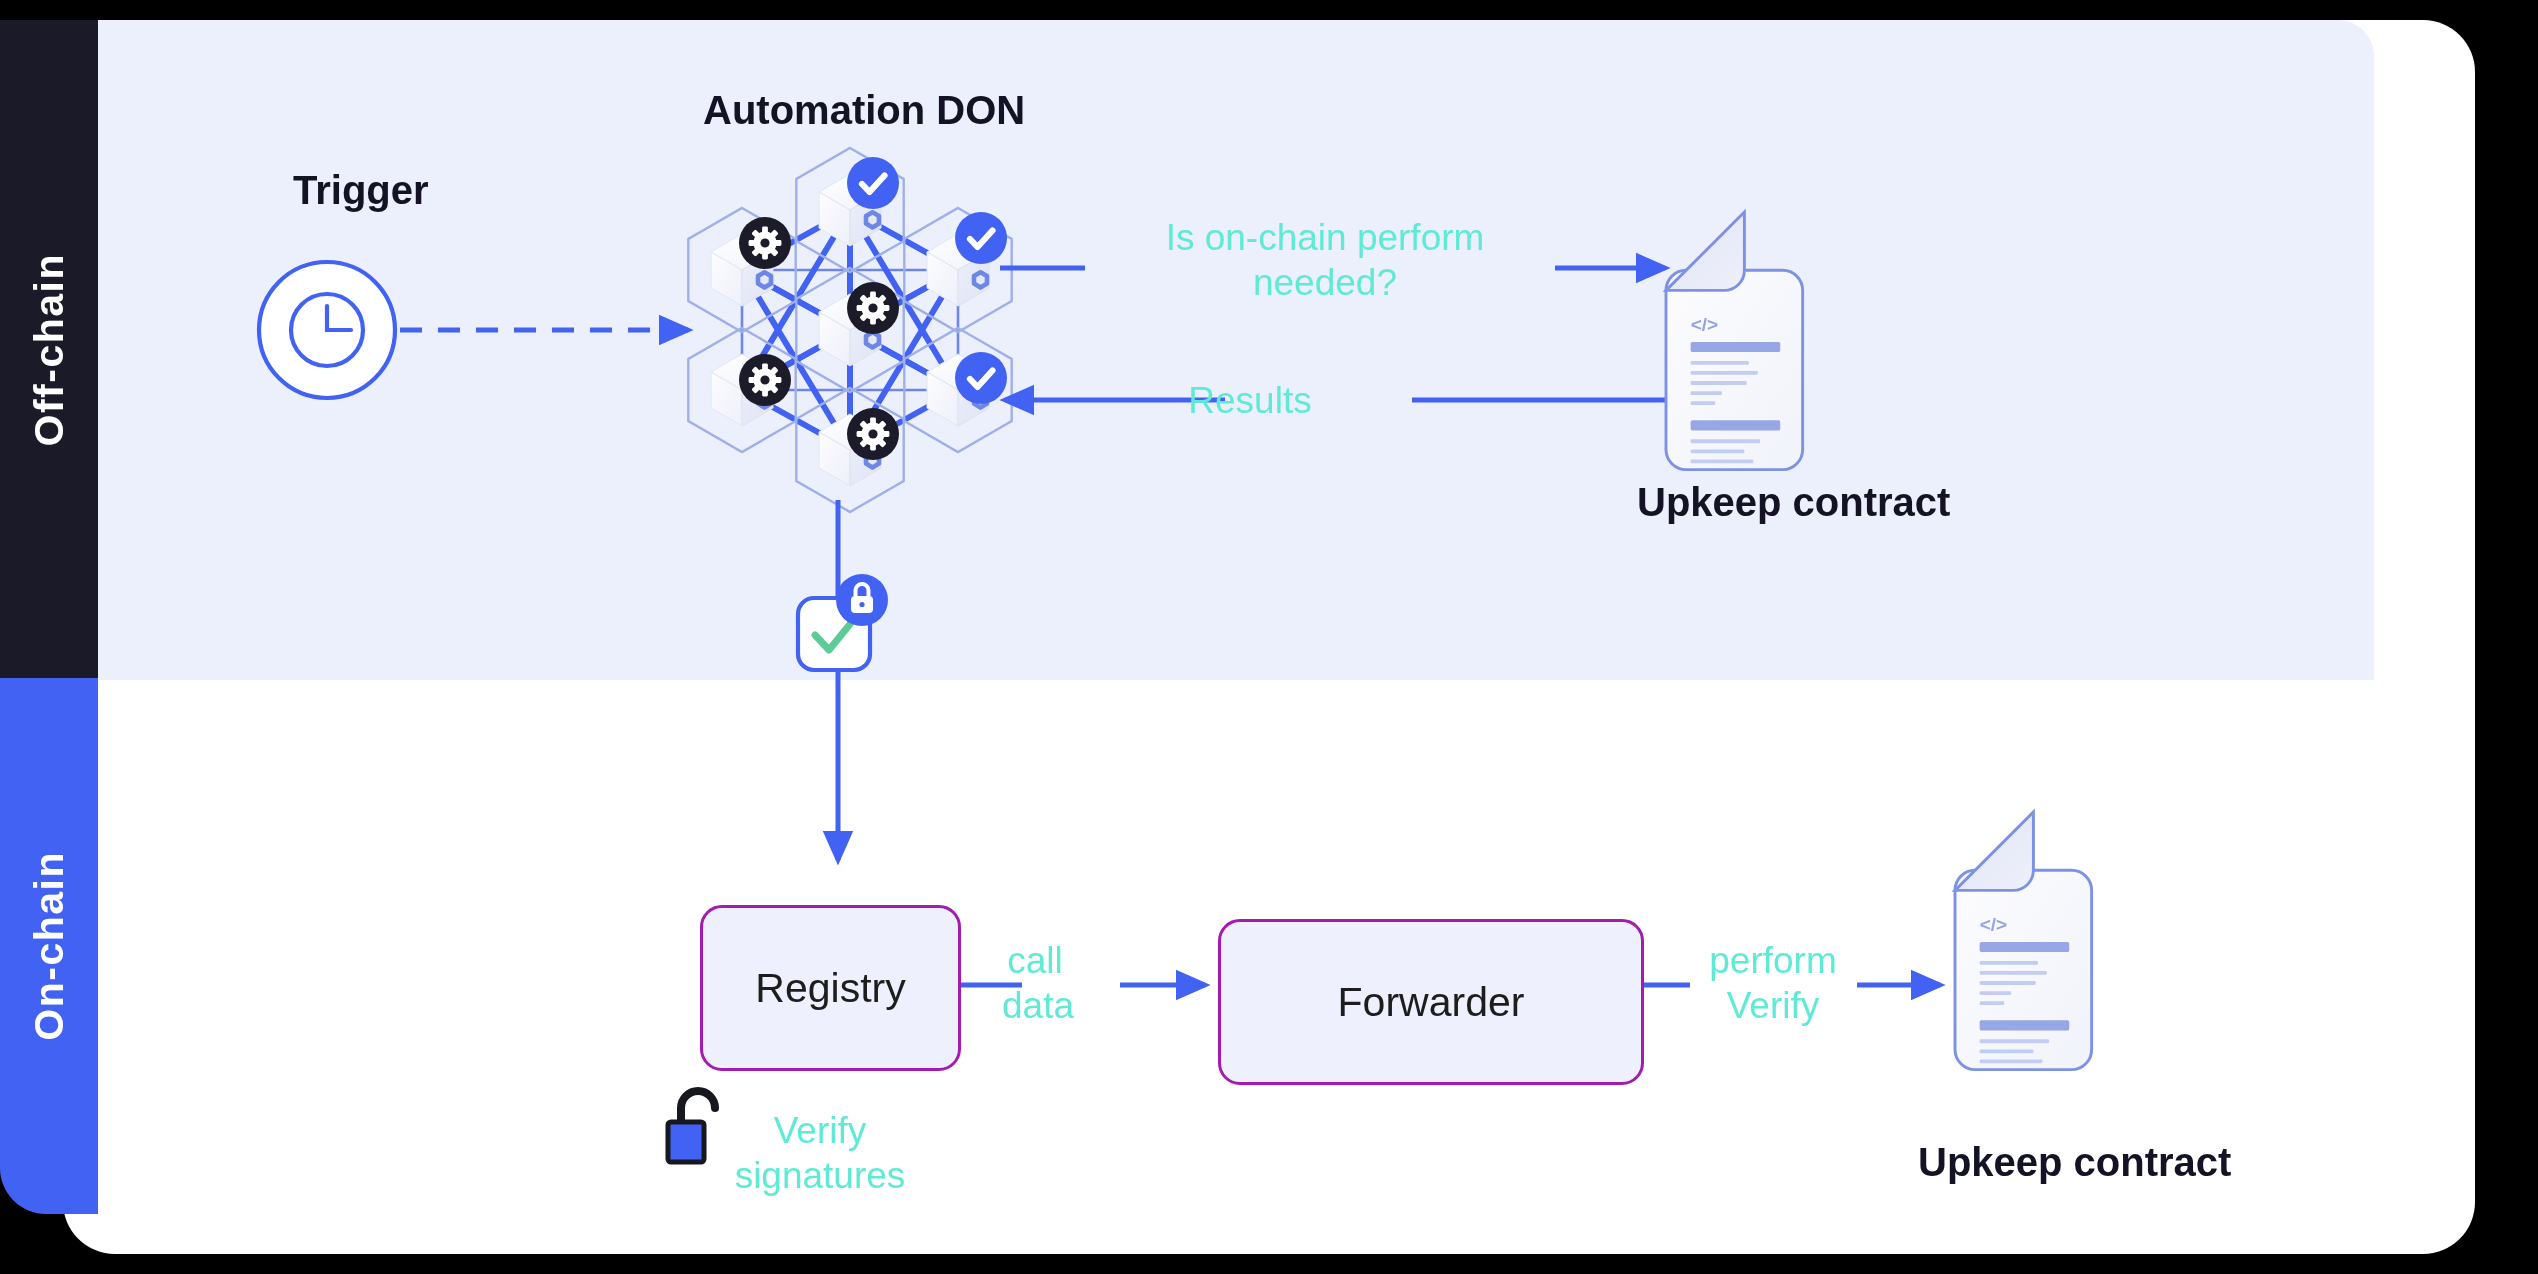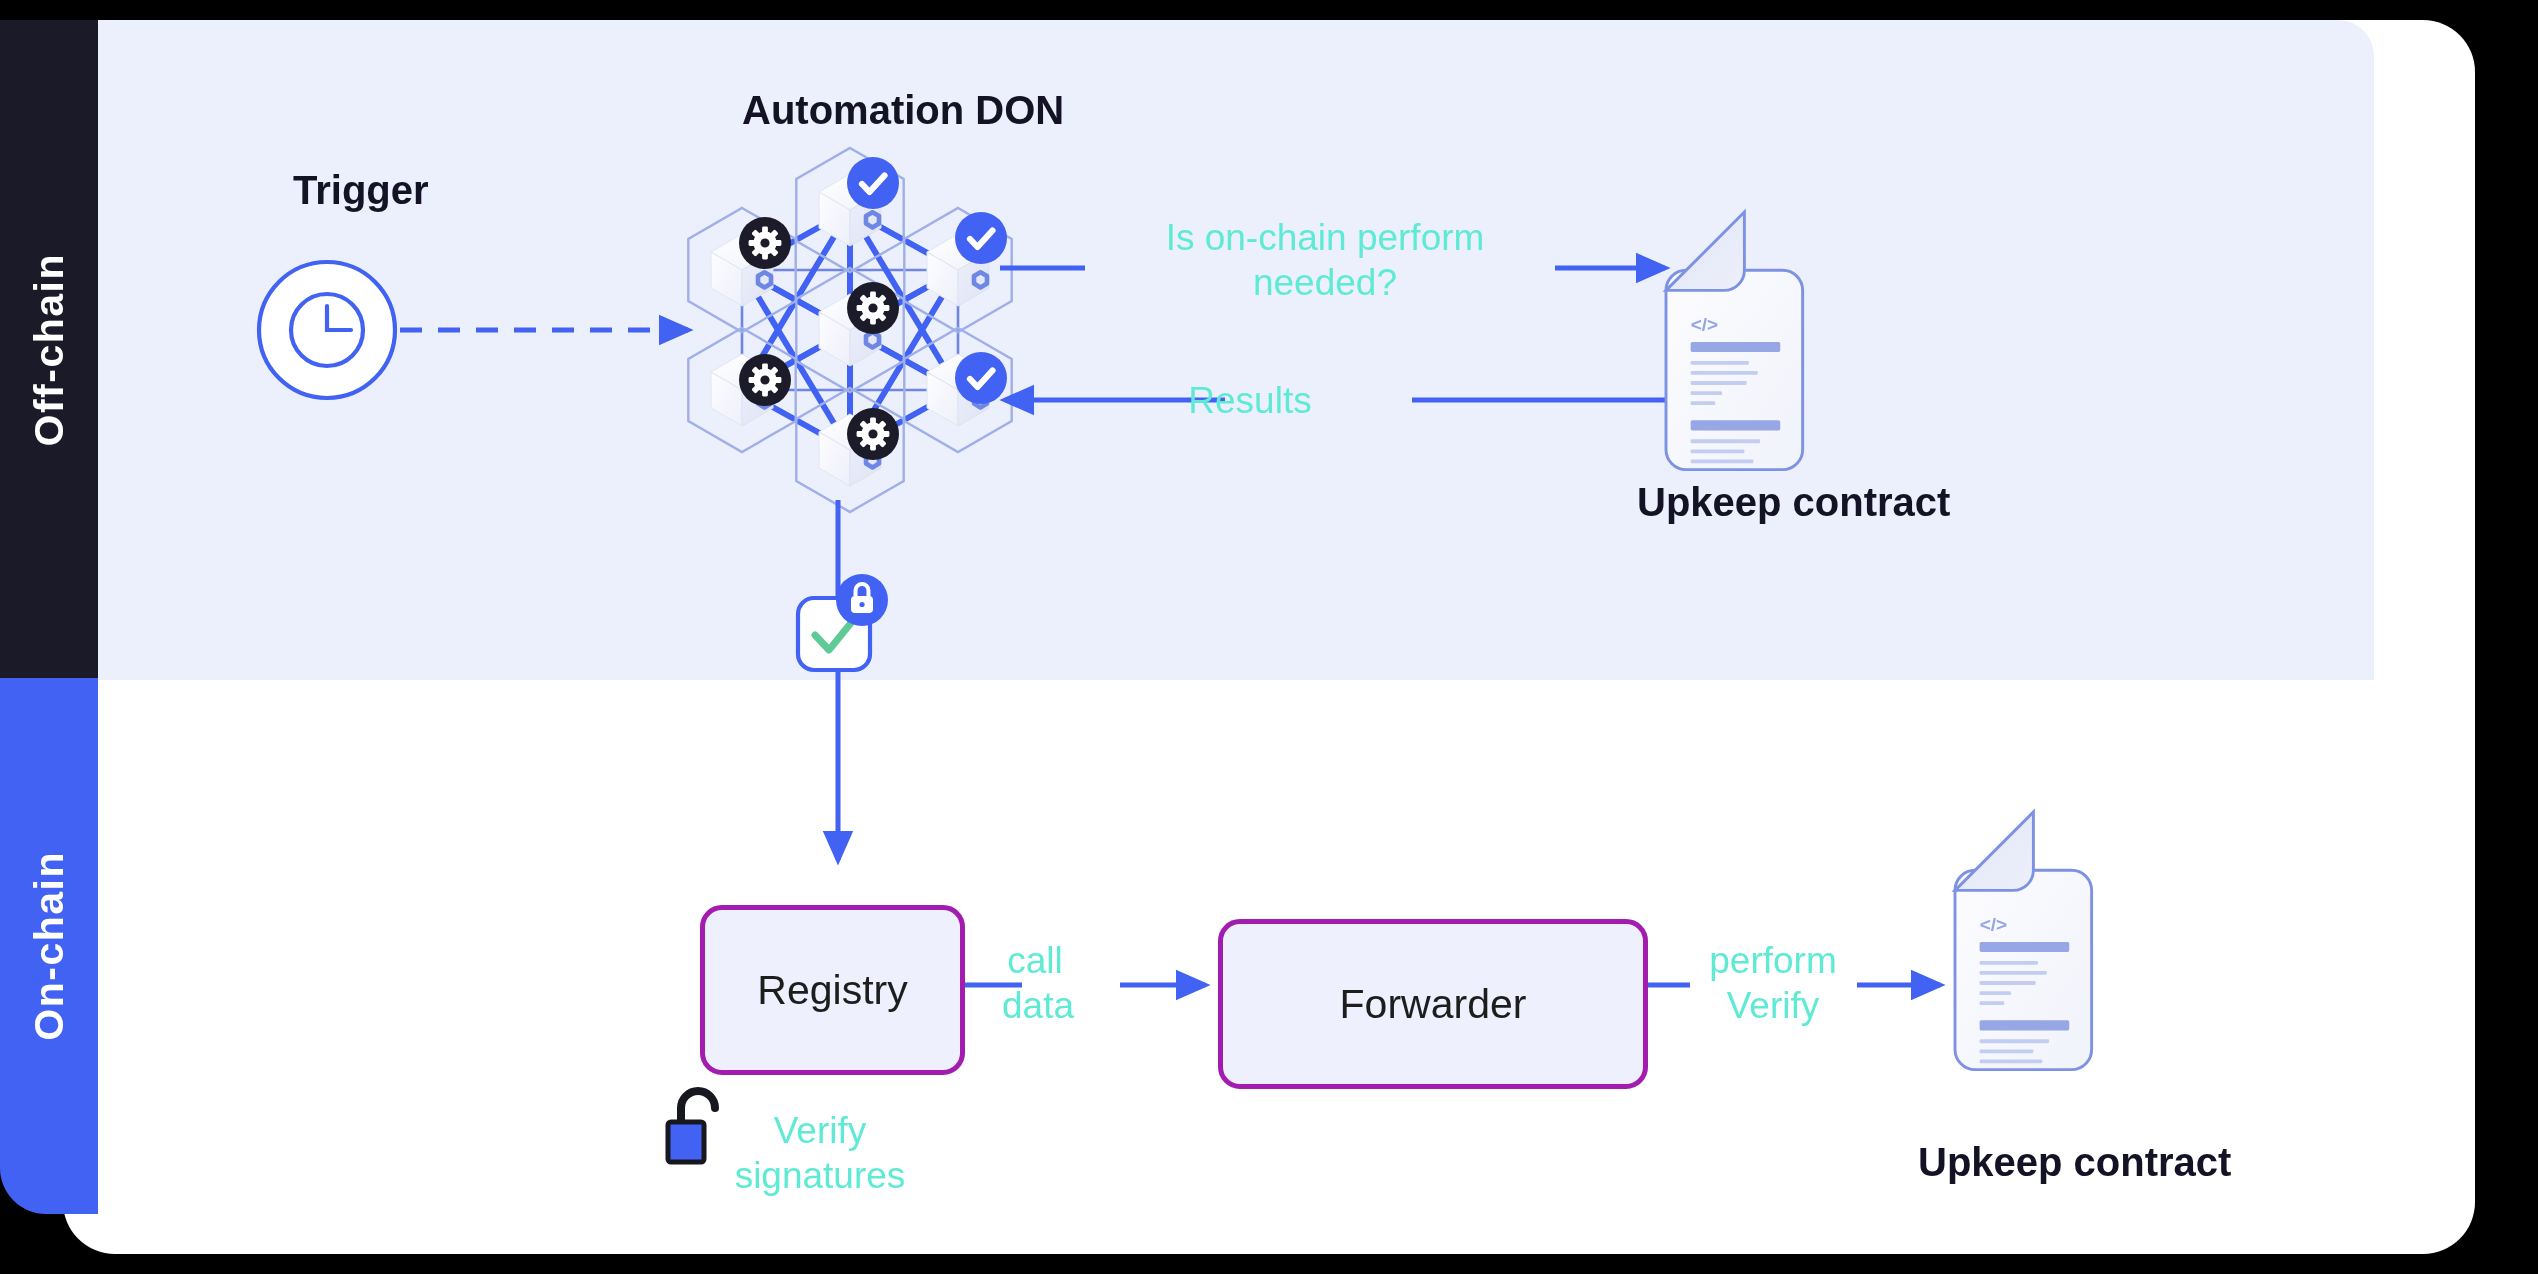--- a/index.html
+++ b/index.html
@@ -24,21 +24,21 @@
 
   
   #draw{position:absolute;left:0;top:0;width:2538px;height:1274px;pointer-events:none;}
 
   
   .lbl{position:absolute;color:#5eead4;font-size:37px;line-height:1.22;text-align:center;white-space:pre-line;}
   .hdr{position:absolute;color:#131325;font-weight:bold;font-size:40px;white-space:nowrap;}
   .boxlbl{position:absolute;color:#1d1d1d;font-size:41px;}
 
   
-  .pbox{position:absolute;background:#eef1fd;border:5px solid #a21caf;border-radius:22px;
+  .pbox{position:absolute;background:#eef1fd;border:3px solid #a21caf;border-radius:22px;
         display:flex;align-items:center;justify-content:center;}
 </style>
 </head>
 <body>
 
 <div id="stage">
 
   <div id="card"></div>
 
   <div id="offchain-panel"></div>
@@ -229,21 +229,21 @@
     <line x1="1637" y1="985" x2="1690" y2="985" stroke="#4162f2" stroke-width="5"></line>
     <line x1="1857" y1="985" x2="1940" y2="985" stroke="#4162f2" stroke-width="5" marker-end="url(#arw)"></line>
 
     <g transform="translate(1955,812) scale(1.12)">
       <use href="#docIcon"></use>
     </g>
   </svg>
 
   <div class="hdr" style="left:258px;top:168px;margin-left:35px;">Trigger</div>
 
-  <div class="hdr" style="left:703px;top:88px;margin-left:39px;">Automation DON</div>
+  <div class="hdr" style="left:703px;top:88px;">Automation DON</div>
 
   <div class="hdr" style="left:1637px;top:480px;">Upkeep contract</div>
 
   <div class="hdr" style="left:1918px;top:1140px;">Upkeep contract</div>
 
   <div class="lbl" style="left:1090px;top:215px;width:470px;">Is on-chain perform
 needed?</div>
 
   <div class="lbl" style="left:1160px;top:378px;width:180px;">Results</div>
 

